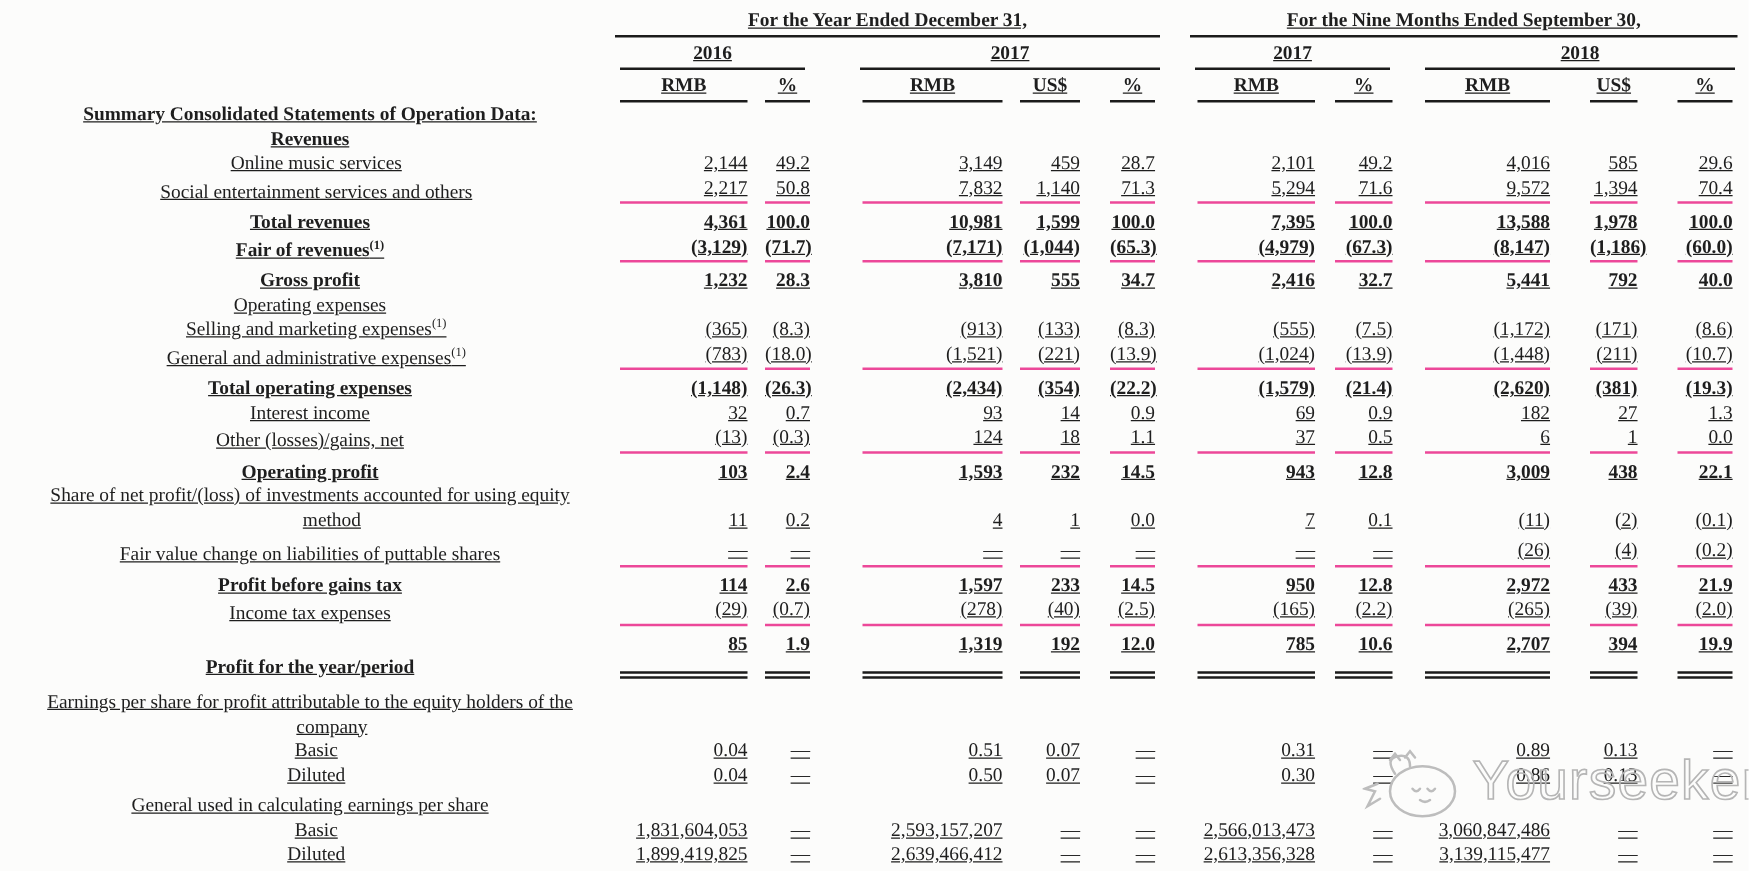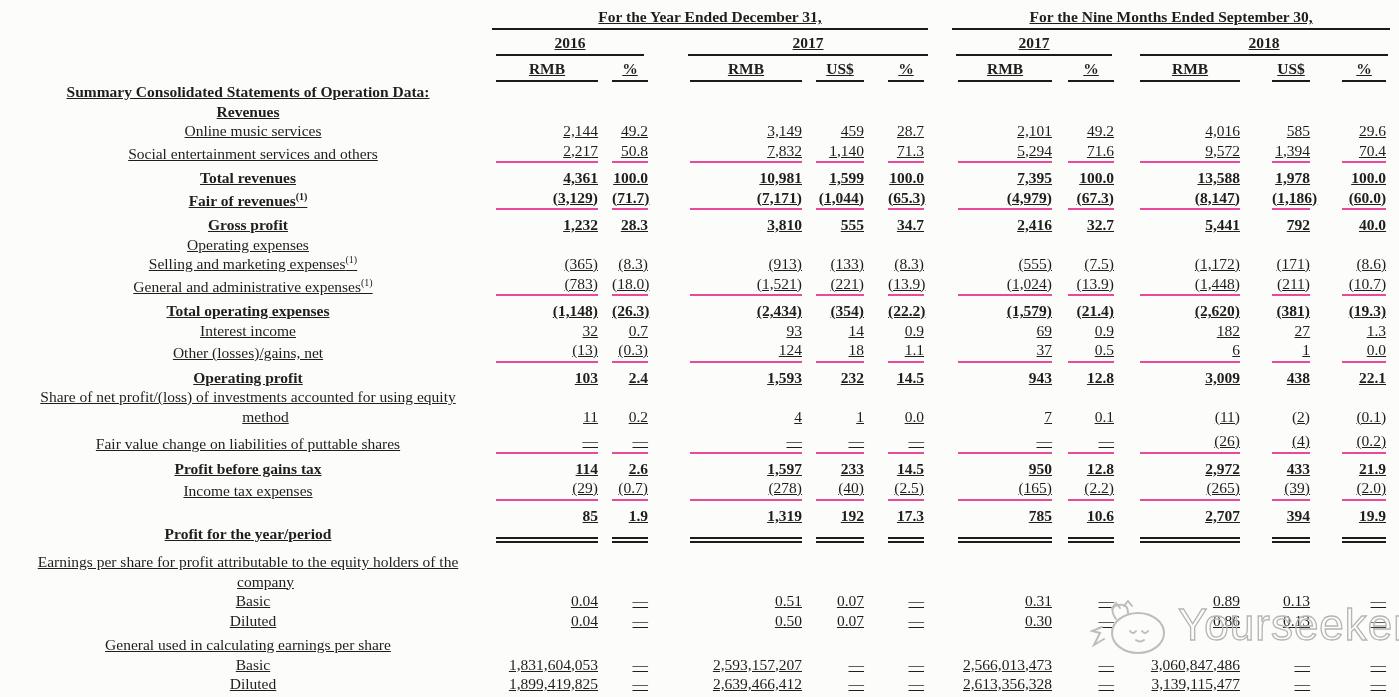--- a/index.html
+++ b/index.html
@@ -771,21 +771,21 @@
           <td class="val c2">
             <div class="ci">1.9</div>
           </td>
           <td class="val c3">
             <div class="ci">1,319</div>
           </td>
           <td class="val c4">
             <div class="ci">192</div>
           </td>
           <td class="val c5">
-            <div class="ci">17.3</div>
+            <div class="ci">12.0</div>
           </td>
           <td class="spacer"></td>
           <td class="val c6">
             <div class="ci">785</div>
           </td>
           <td class="val c7">
             <div class="ci">10.6</div>
           </td>
           <td class="val c8">
             <div class="ci">2,707</div>

